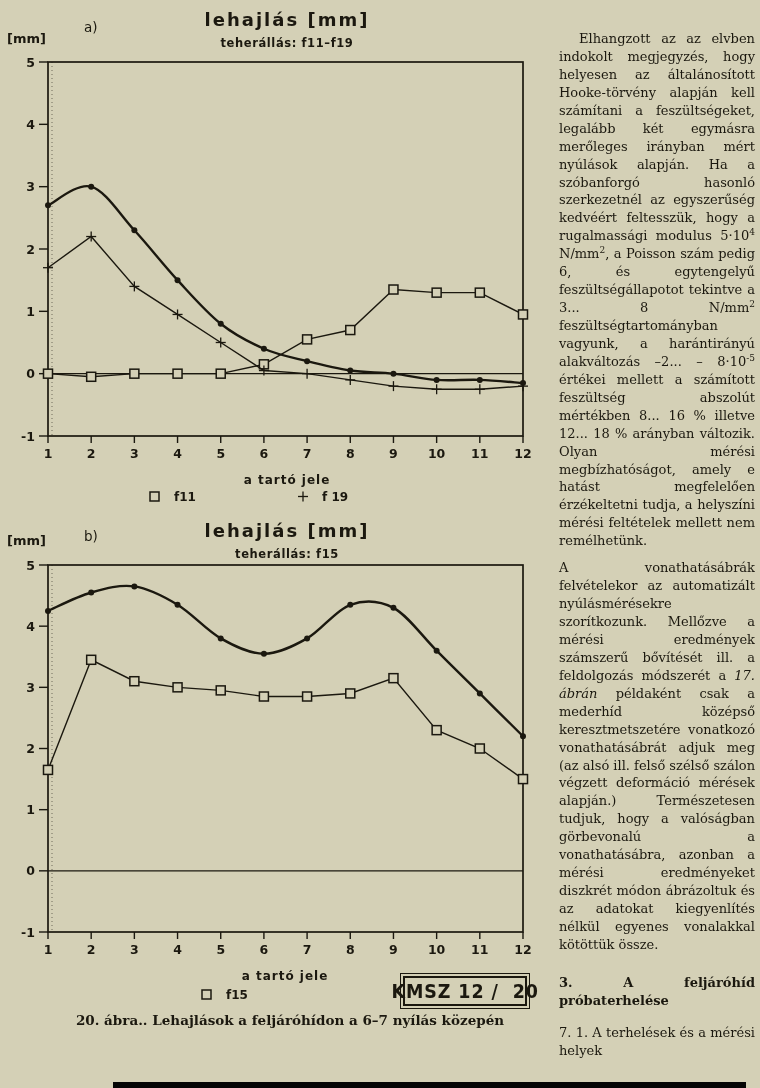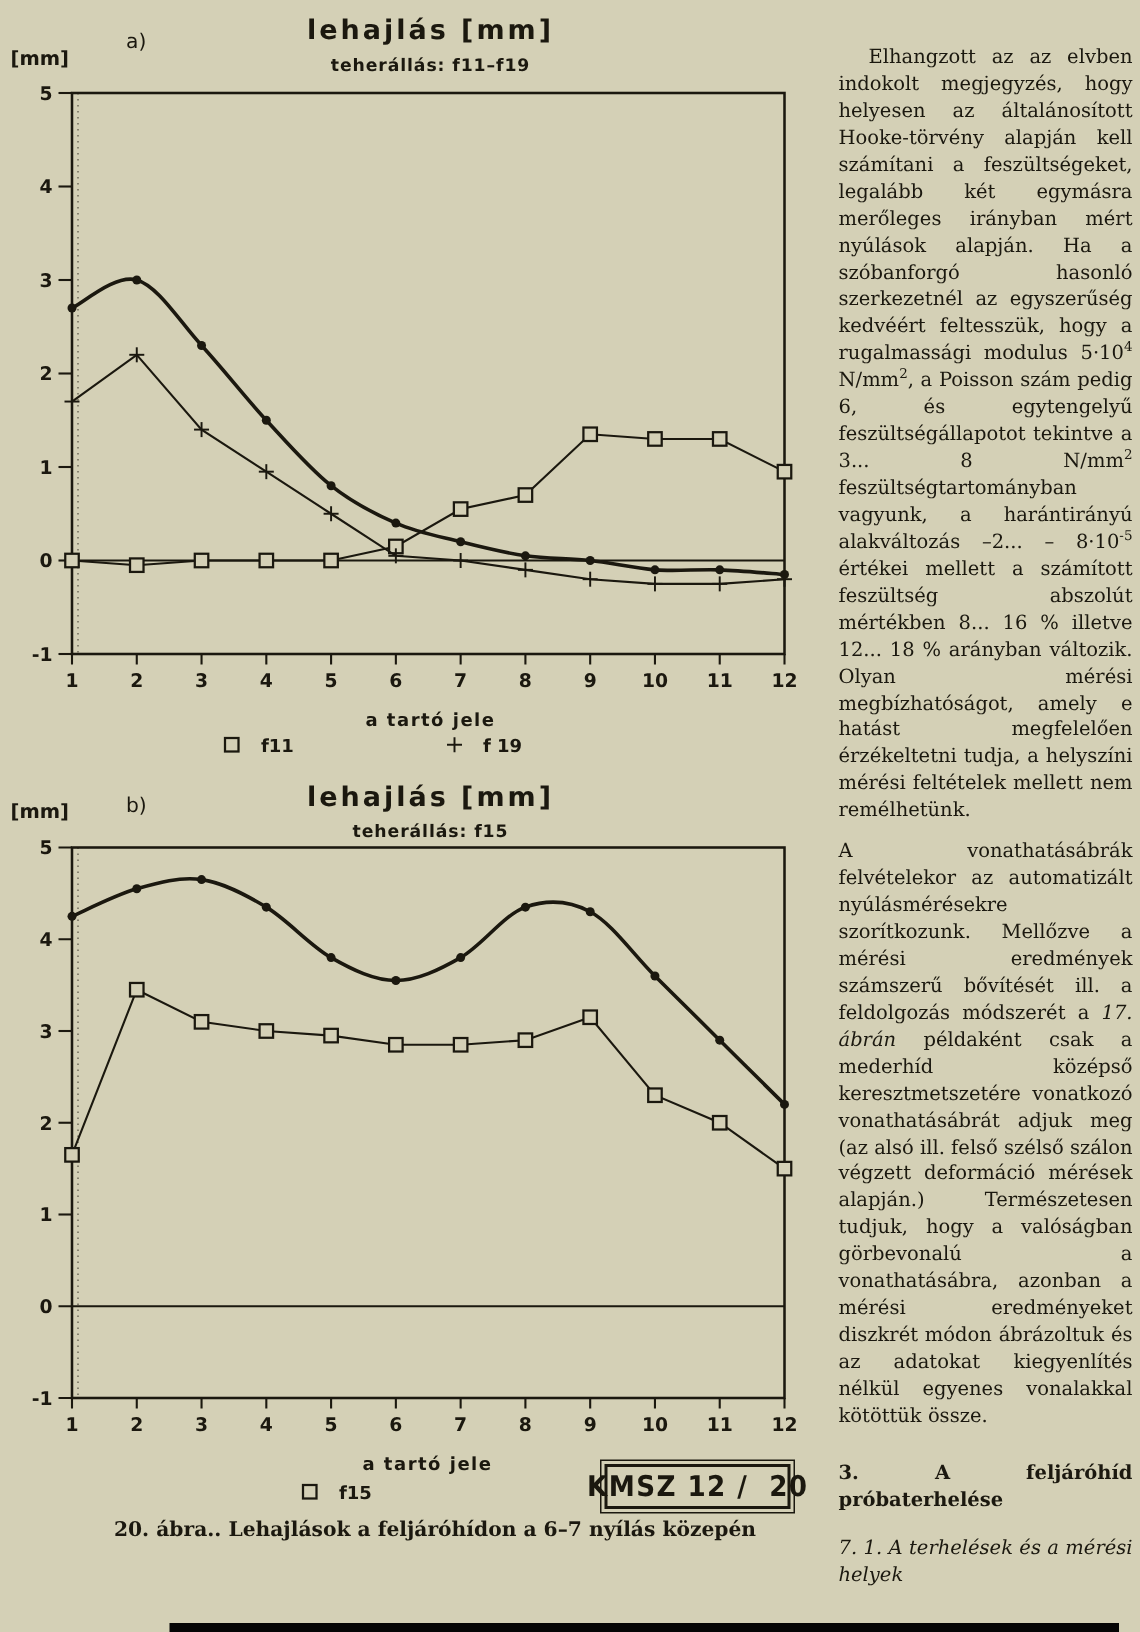--- a/index.html
+++ b/index.html
@@ -24,21 +24,21 @@
   .caption{position:absolute;left:30px;top:1012px;width:520px;text-align:center;
            font-size:13.5px;font-weight:700;}
   
   .article{position:absolute;left:559px;top:30px;width:196px;
            font-size:13px;line-height:1.38;text-align:justify;}
   .article p{margin:0 0 9px 0;}
   .article p.indent{text-indent:20px;}
   .article sup{font-size:9px;line-height:0;}
   .h-plain{margin:10px 0 7px 0;}
   .h-bold{margin:20px 0 7px 0;font-weight:700;}
-  .h-italic{margin:14px 0 8px 0;font-style:italic;}
+  .h-italic{margin:14px 0 8px 0;}
   
   .bottom-bar{position:absolute;left:113px;top:1082px;width:633px;height:6px;background:#050505;}
 </style>
 </head>
 <body>
 
 <div class="page">
 
   <div class="figure-area">
 

